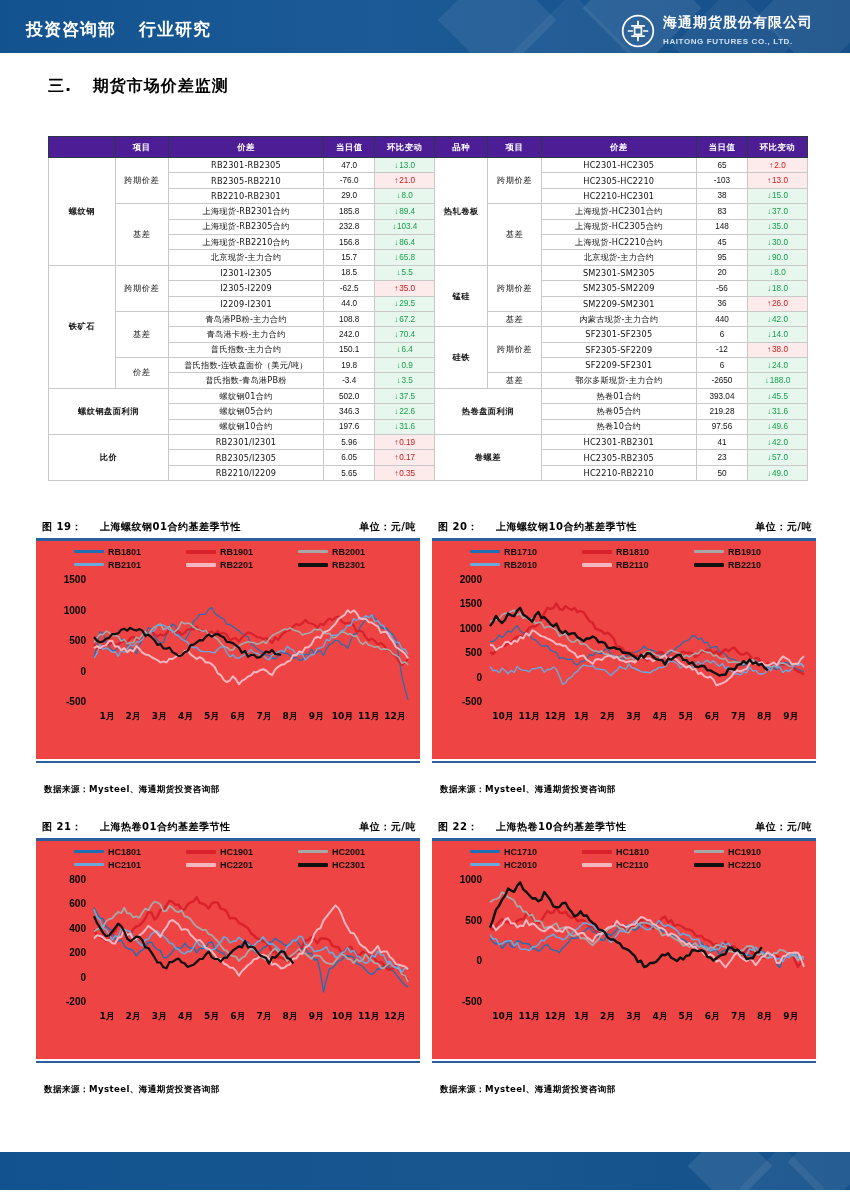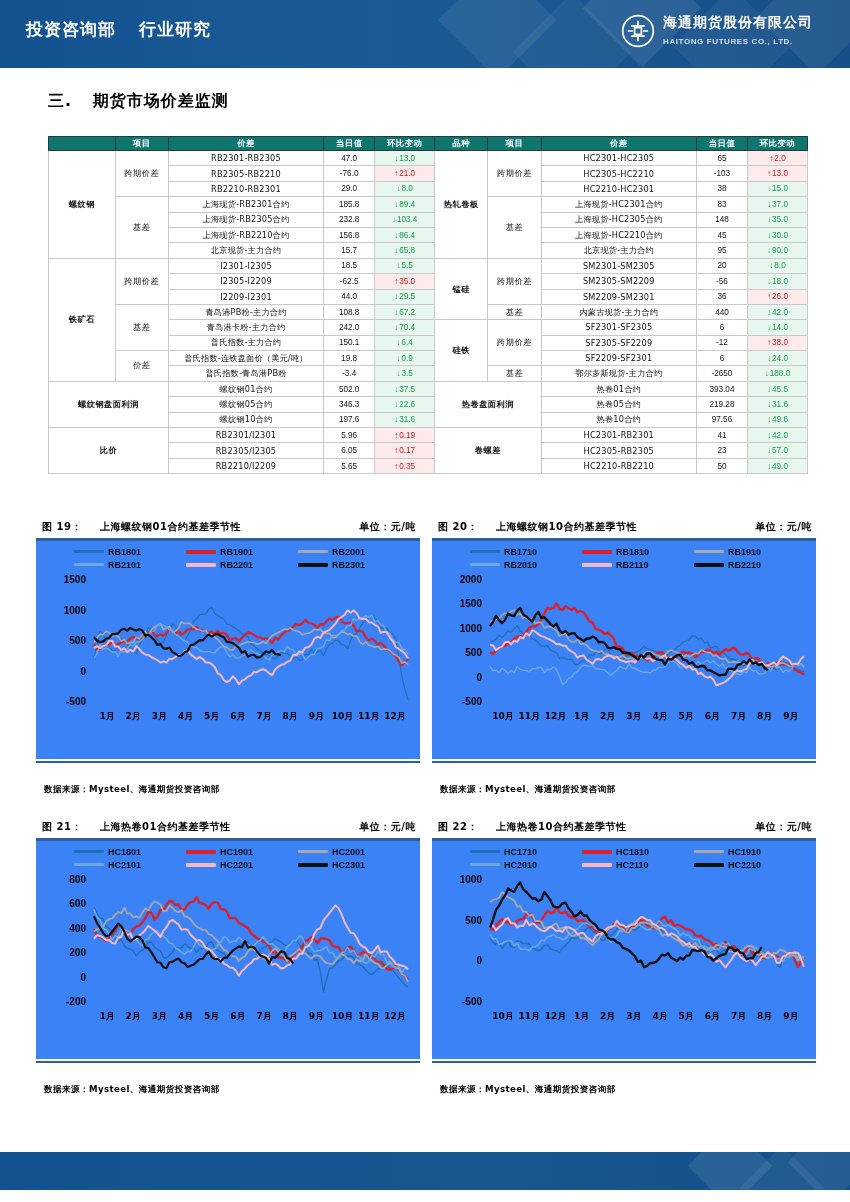--- a/index.html
+++ b/index.html
@@ -8,21 +8,21 @@
     width: 850px; height: 1202px;
     background: #ffffff;
     font-family: "Liberation Sans", "DejaVu Sans", sans-serif;
     position: relative;
     overflow: hidden;
   }
 
   
   .page-header {
     position: relative;
-    height: 68px;
+    height: 53px;
     background: linear-gradient(90deg, #12538f 0%, #1b5a96 45%, #174f88 100%);
     overflow: hidden;
   }
   .hdr-diamond {
     position: absolute;
     width: 84px; height: 84px;
     background: rgba(255,255,255,0.07);
     transform: rotate(45deg);
     top: -22px;
   }
@@ -77,25 +77,25 @@
     width: 760px;
   }
   table.spread {
     border-collapse: collapse;
     width: 760px;
     font-size: 8.2px;
     font-family: "DejaVu Sans", "Liberation Sans", sans-serif;
     table-layout: fixed;
   }
   table.spread th {
-    background: #0f766e;
+    background: #4c1d95;
     color: #ffffff;
     font-size: 8.4px;
     font-weight: bold;
-    height: 14px;
+    height: 21px;
     padding: 0;
     border: 1px solid #2b3647;
     text-align: center;
     letter-spacing: 0.5px;
   }
   table.spread td {
     border: 1px solid #c9c9c9;
     height: 15.4px;
     padding: 0 3px;
     text-align: center;
@@ -131,21 +131,21 @@
     font-size: 10px; font-weight: bold; color: #000;
     font-family: "DejaVu Sans", "Liberation Sans", sans-serif;
     padding: 0 4px 4px 6px;
     letter-spacing: 0.5px;
   }
   .chart-head .fignum { width: 52px; }
   .chart-head .figtitle { flex: 1; text-align: left; padding-left: 6px; }
   .chart-head .figunit { }
   .rule-thick { height: 2.5px; background: #2c5f9e; }
   .rule-thin  { height: 2.5px; background: #2c5f9e; margin-top: 2px; }
-  .chart-body { position: relative; height: 218px; background:#3b82f6; }
+  .chart-body { position: relative; height: 218px; background:#ef4444; }
   .chart-src {
     font-size: 8.6px; font-weight: bold; color: #000;
     font-family: "DejaVu Sans", "Liberation Sans", sans-serif;
     padding: 21px 0 0 8px; letter-spacing: 0.4px;
   }
 
   .legend { padding: 6px 0 2px 38px; }
   .legend-row { display: flex; gap: 4px; margin-bottom: 3px; }
   .legend-item {
     display: flex; align-items: center; gap: 4px;

